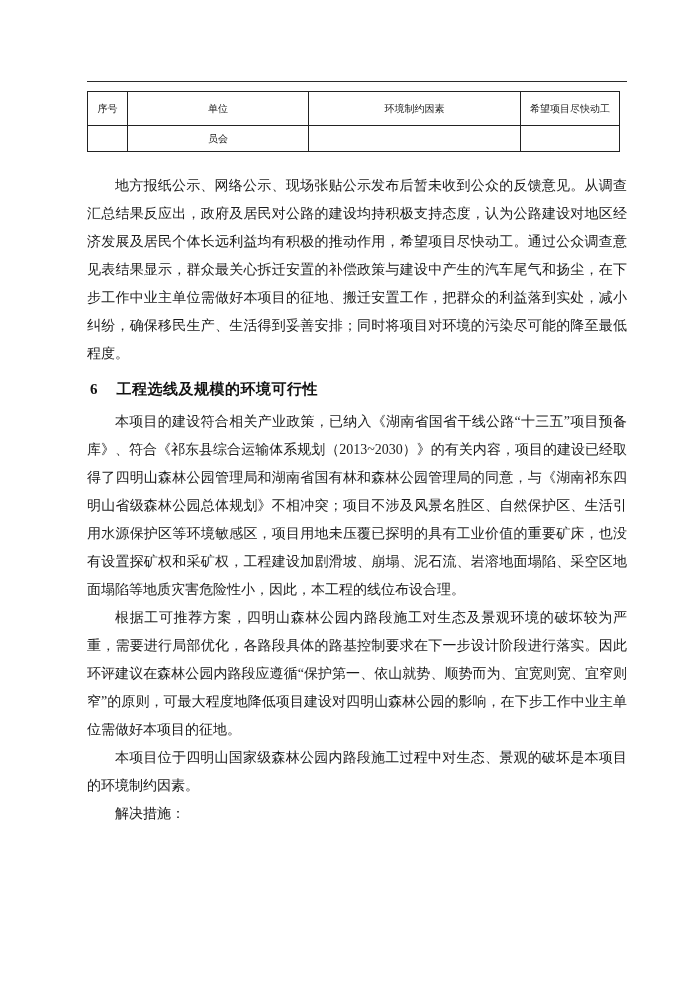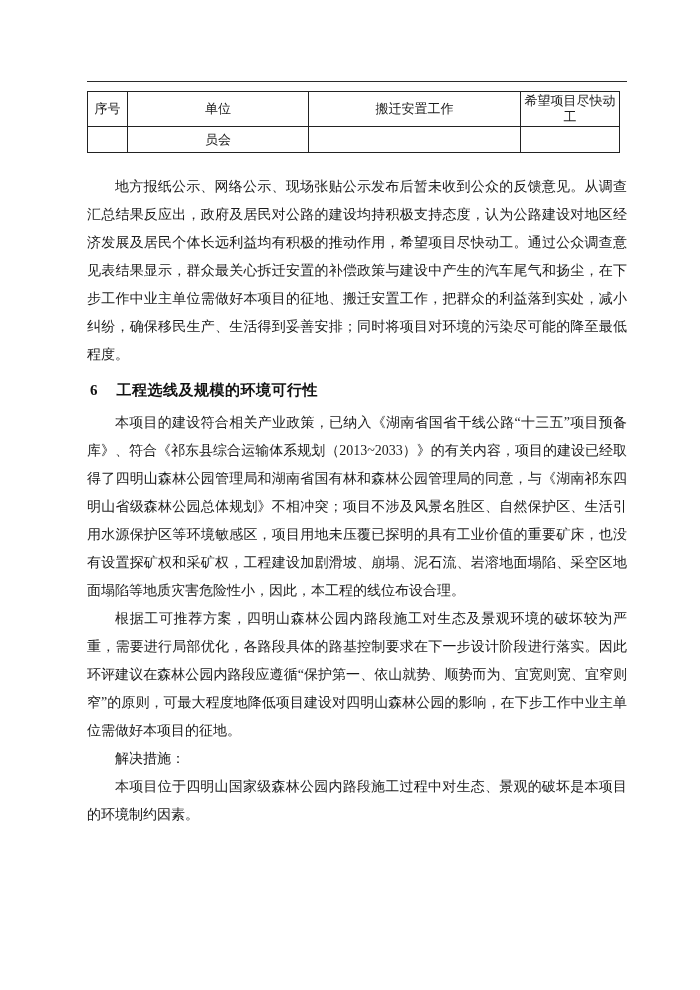--- a/index.html
+++ b/index.html
@@ -25,21 +25,21 @@
     width: 540px;
     height: 0;
     border-top: 1.5px solid #2b2b2b;
   }
   table.fb {
     width: 499px;
     table-layout: fixed;
     border-collapse: collapse;
     margin-top: 9px;
     border: 1.5px solid #222222;
-    font-size: 13px;
+    font-size: 10px;
   }
   table.fb th, table.fb td {
     border: 1px solid #222222;
     text-align: center;
     vertical-align: middle;
     font-weight: normal;
     padding: 1px 3px;
     line-height: 16px;
     overflow: hidden;
   }
@@ -90,40 +90,40 @@
     <colgroup>
       <col class="col-seq">
       <col class="col-unit">
       <col class="col-opinion">
       <col class="col-response">
     </colgroup>
     <thead>
       <tr>
         <th>序号</th>
         <th>单位</th>
-        <th>搬迁安置工作</th>
+        <th>环境制约因素</th>
         <th>希望项目尽快动工</th>
       </tr>
     </thead>
     <tbody>
       <tr>
         <td></td>
         <td>员会</td>
         <td></td>
         <td></td>
       </tr>
     </tbody>
   </table>
 
   <p class="body intro">地方报纸公示、网络公示、现场张贴公示发布后暂未收到公众的反馈意见。从调查汇总结果反应出，政府及居民对公路的建设均持积极支持态度，认为公路建设对地区经济发展及居民个体长远利益均有积极的推动作用，希望项目尽快动工。通过公众调查意见表结果显示，群众最关心拆迁安置的补偿政策与建设中产生的汽车尾气和扬尘，在下步工作中业主单位需做好本项目的征地、搬迁安置工作，把群众的利益落到实处，减小纠纷，确保移民生产、生活得到妥善安排；同时将项目对环境的污染尽可能的降至最低程度。</p>
 
   <div class="heading">
     <span class="num">6</span><span class="title">工程选线及规模的环境可行性</span>
   </div>
 
-  <p class="body">本项目的建设符合相关产业政策，已纳入《湖南省国省干线公路“十三五”项目预备库》、符合《祁东县综合运输体系规划（2013~2033）》的有关内容，项目的建设已经取得了四明山森林公园管理局和湖南省国有林和森林公园管理局的同意，与《湖南祁东四明山省级森林公园总体规划》不相冲突；项目不涉及风景名胜区、自然保护区、生活引用水源保护区等环境敏感区，项目用地未压覆已探明的具有工业价值的重要矿床，也没有设置探矿权和采矿权，工程建设加剧滑坡、崩塌、泥石流、岩溶地面塌陷、采空区地面塌陷等地质灾害危险性小，因此，本工程的线位布设合理。</p>
+  <p class="body">本项目的建设符合相关产业政策，已纳入《湖南省国省干线公路“十三五”项目预备库》、符合《祁东县综合运输体系规划（2013~2030）》的有关内容，项目的建设已经取得了四明山森林公园管理局和湖南省国有林和森林公园管理局的同意，与《湖南祁东四明山省级森林公园总体规划》不相冲突；项目不涉及风景名胜区、自然保护区、生活引用水源保护区等环境敏感区，项目用地未压覆已探明的具有工业价值的重要矿床，也没有设置探矿权和采矿权，工程建设加剧滑坡、崩塌、泥石流、岩溶地面塌陷、采空区地面塌陷等地质灾害危险性小，因此，本工程的线位布设合理。</p>
   <p class="body">根据工可推荐方案，四明山森林公园内路段施工对生态及景观环境的破坏较为严重，需要进行局部优化，各路段具体的路基控制要求在下一步设计阶段进行落实。因此环评建议在森林公园内路段应遵循“保护第一、依山就势、顺势而为、宜宽则宽、宜窄则窄”的原则，可最大程度地降低项目建设对四明山森林公园的影响，在下步工作中业主单位需做好本项目的征地。</p>
 
 
+  <p class="body">本项目位于四明山国家级森林公园内路段施工过程中对生态、景观的破坏是本项目的环境制约因素。</p>
   <p class="body">解决措施：</p>
-  <p class="body">本项目位于四明山国家级森林公园内路段施工过程中对生态、景观的破坏是本项目的环境制约因素。</p>
 
 </div>
 
 </body></html>

